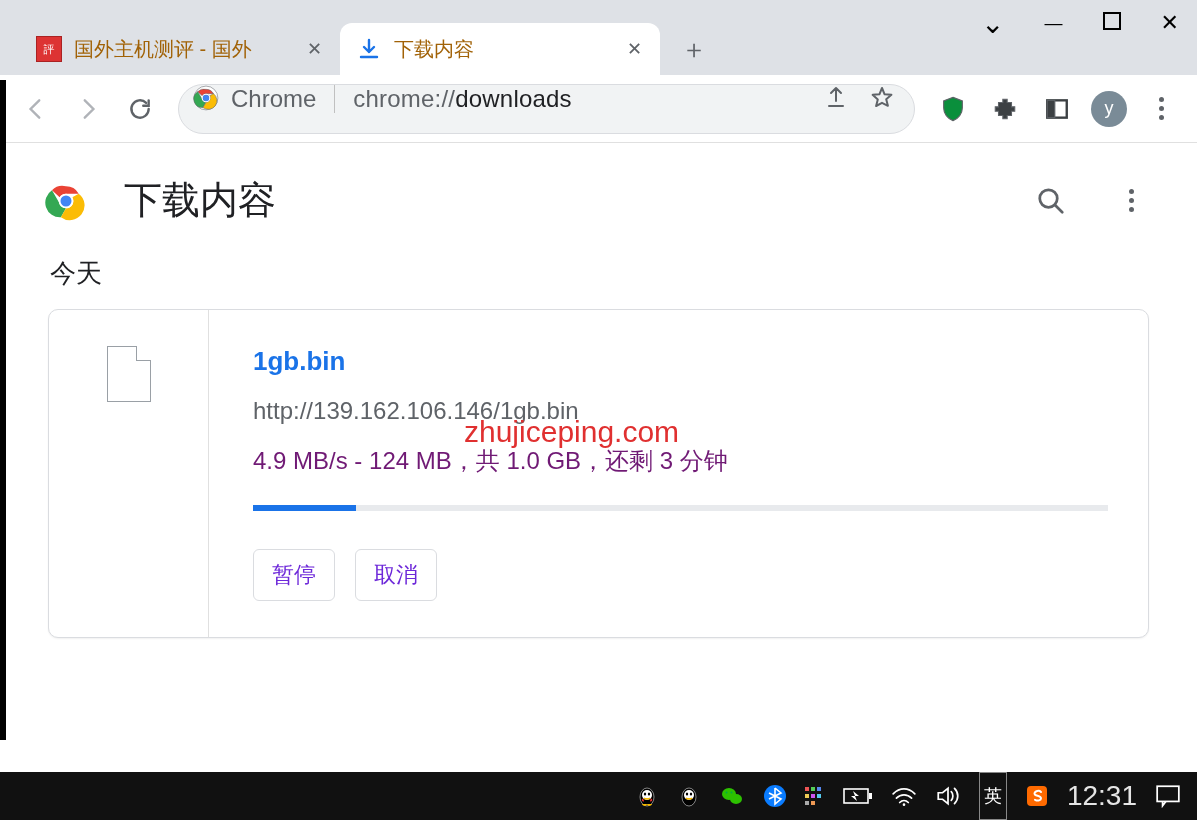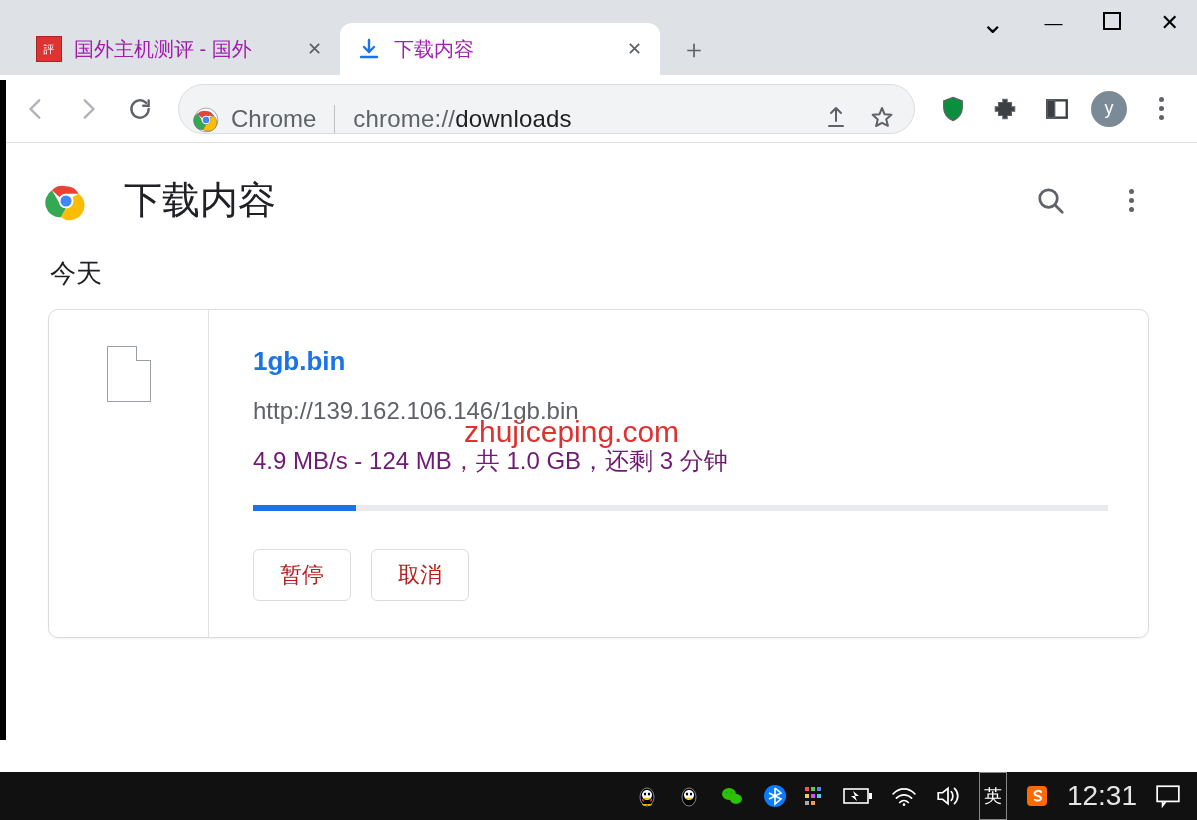--- a/index.html
+++ b/index.html
@@ -39,21 +39,21 @@
     padding: 0 18px 0 16px;
     position: relative;
     border-top-left-radius: 12px;
     border-top-right-radius: 12px;
     gap: 12px;
     min-width: 320px;
   }
   .tab.active { background: #fff; }
   .tab.inactive { background: transparent; }
   .tab .favicon { width: 26px; height: 26px; display:flex; align-items:center; justify-content:center; }
-  .tab .title { font-size: 20px; color:#a21caf; white-space: nowrap; overflow: hidden; text-overflow: ellipsis; flex:1; }
+  .tab .title { font-size: 20px; color:#a16207; white-space: nowrap; overflow: hidden; text-overflow: ellipsis; flex:1; }
   .tab .close { font-size: 18px; color:#5f6368; }
   .newtab { margin-left: 14px; display:flex; align-items:center; justify-content:center; width:40px; height:40px; margin-bottom:6px; }
   .newtab .plus { font-size: 26px; color:#5f6368; }
   .fav-red { width:26px; height:26px; background:#d33; border:1px solid #a22; display:flex; align-items:center; justify-content:center; font-size:11px; color:#fff; }
   
   .toolbar {
     display:flex;
     align-items:center;
     height:68px;
     padding: 0 14px;
@@ -62,21 +62,21 @@
     border-bottom:1px solid #e0e0e0;
   }
   .toolbar .navbtn {
     width:44px; height:44px; display:flex; align-items:center; justify-content:center;
   }
   .toolbar svg { stroke:#5f6368; }
   .toolbar .disabled svg { stroke:#b0b3b8; }
   .omnibox {
     flex:1;
     display:flex;
-    align-items:flex-end;
+    align-items:flex-start;
     height:50px;
     border:1px solid #dadce0;
     border-radius:25px;
     background:#f1f3f4;
     padding: 0 20px 0 14px;
     gap:12px;
     margin: 0 8px;
   }
   .omnibox .chrome-icon { width:26px; height:26px; }
   .omnibox .label { font-size:24px; color:#5f6368; }
@@ -130,21 +130,21 @@
   }
   .dl-card .body-col { flex:1; padding: 36px 40px 36px 44px; }
   .dl-filename { font-size:26px; color:#1a73e8; font-weight:600; margin-bottom:20px; }
   .dl-url { font-size:24px; color:#5f6368; margin-bottom:20px; }
   .dl-progress-text { font-size:24px; color:#701a75; margin-bottom:28px; }
   .dl-bar { width:100%; height:6px; background:#e8eaed; position:relative; margin-bottom:38px; }
   .dl-bar .fill { position:absolute; left:0; top:0; bottom:0; background:#1a73e8; }
   .dl-actions { display:flex; gap:20px; }
   .dl-btn {
     border:1px solid #dadce0; border-radius:6px; background:#fff;
-    color:#b91c1c; font-size:22px; padding:10px 26px; cursor:pointer;
+    color:#6d28d9; font-size:22px; padding:10px 18px; cursor:pointer;
     font-family: inherit;
   }
   
   .watermark {
     position:absolute; top:415px; left:464px; font-size:30px; color:#e03030;
     font-family: "Segoe UI", Arial; pointer-events:none;
   }
   
   .taskbar {
     position:absolute; bottom:0; left:0; right:0; height:48px;

